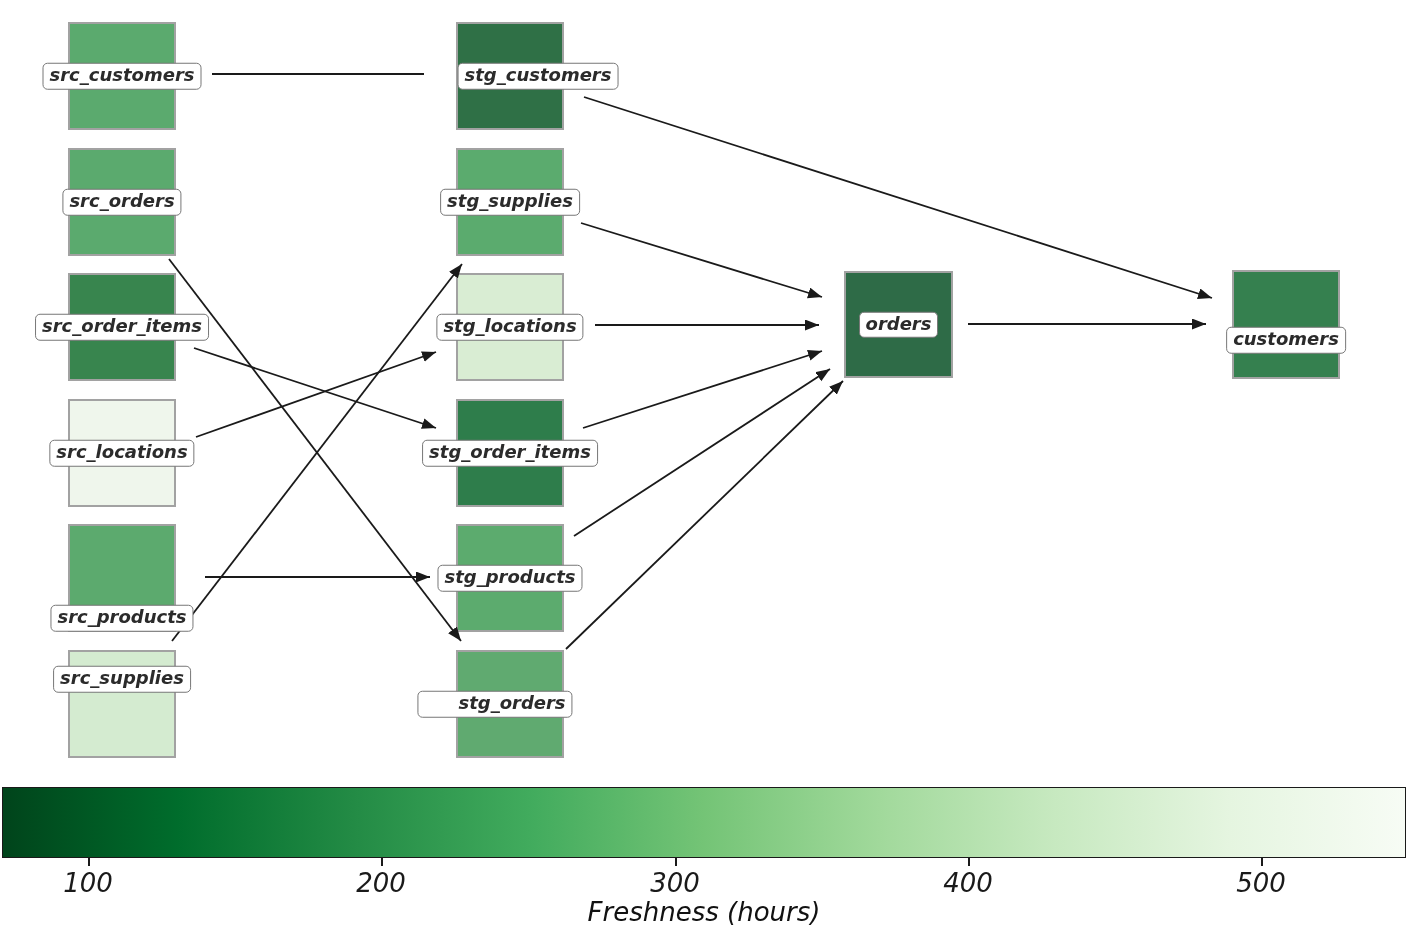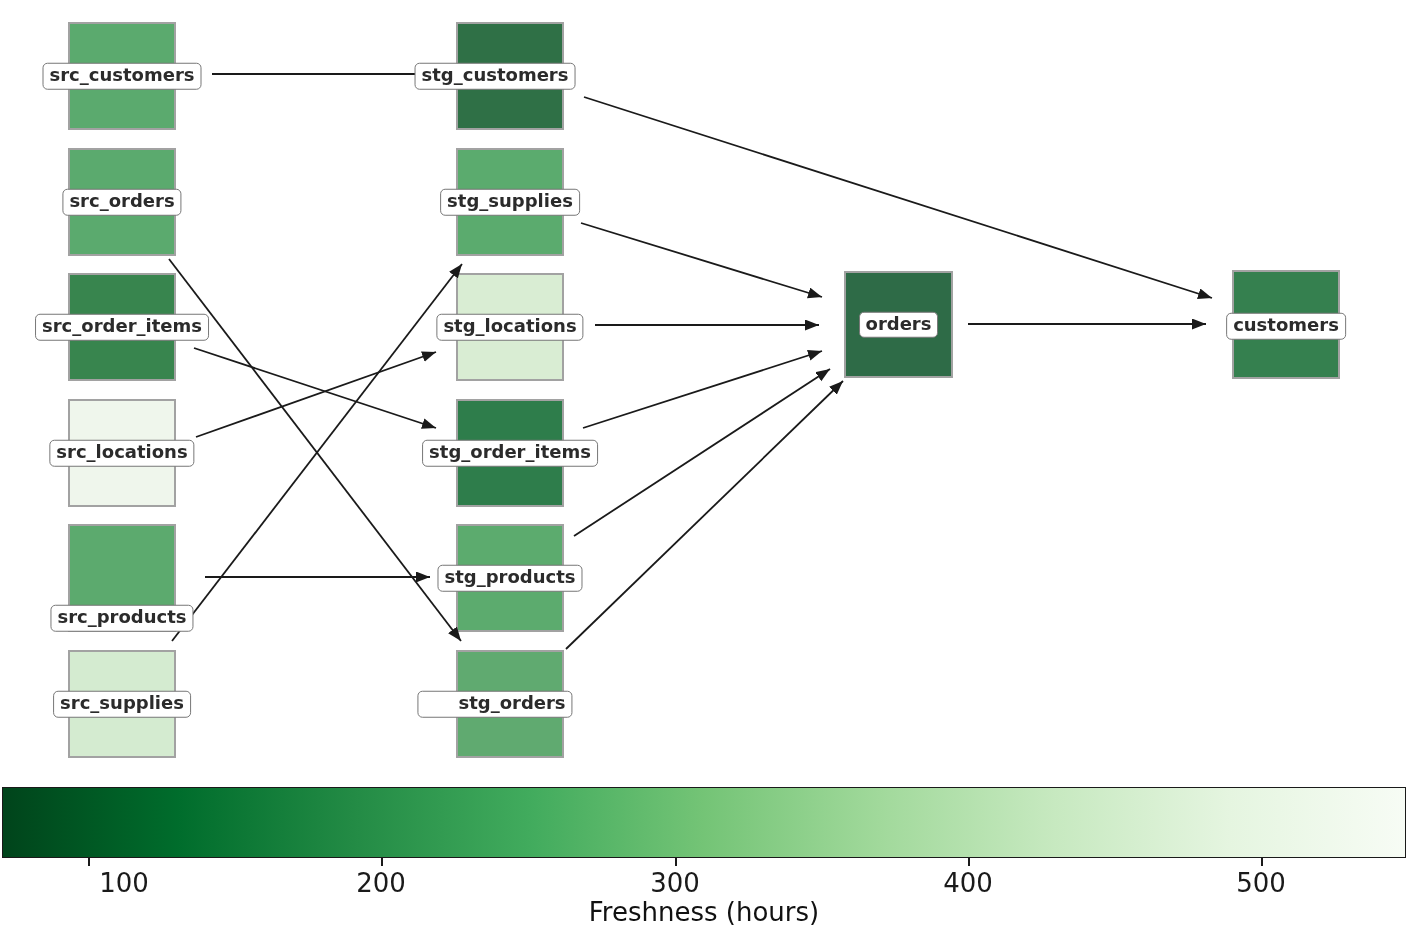--- a/index.html
+++ b/index.html
@@ -1,17 +1,17 @@
 <!DOCTYPE html>
 <html><head>
 <meta charset="utf-8">
 <style>
   html,body{margin:0;padding:0;background:#ffffff;}
   body{font-family:"DejaVu Sans", "Liberation Sans", sans-serif;}
-  .stage{position:relative;width:1410px;height:926px;background:#ffffff;overflow:hidden;}
+  .stage{position:relative;width:1410px;height:926px;background:#ffffff;overflow:hidden;font-style:italic;}
   #boxes,#labels,#cbar-layer{position:absolute;left:0;top:0;width:100%;height:100%;pointer-events:none;}
   .node-box{position:absolute;box-sizing:border-box;border:2px solid #a2a2a2;}
   .node-label{position:absolute;transform:translate(-50%,-50%);background:#ffffff;
      border:1.8px solid #777777;border-radius:5px;padding:0px 6px 2px 6px;
      font-weight:bold;font-size:18px;line-height:1.25;color:#2b2b2b;white-space:nowrap;}
   #edges{position:absolute;left:0;top:0;}
   .cbar{position:absolute;box-sizing:border-box;border:1.6px solid #1a1a1a;}
   .tick-mark{position:absolute;width:1.8px;height:8px;background:#1a1a1a;}
   .tick-label{position:absolute;transform:translateX(-50%);font-size:26px;color:#1a1a1a;}
   .axis-label{position:absolute;transform:translateX(-50%);font-size:26px;color:#111111;}
@@ -55,36 +55,36 @@
       <line x1="574" y1="536" x2="830" y2="369" stroke="#1a1a1a" stroke-width="1.8" marker-end="url(#ah)"></line>
       <line x1="566" y1="649" x2="843" y2="381" stroke="#1a1a1a" stroke-width="1.8" marker-end="url(#ah)"></line>
       <line x1="968" y1="324" x2="1206" y2="324" stroke="#1a1a1a" stroke-width="1.8" marker-end="url(#ah)"></line>
     </svg>
   <div id="labels">
       <div class="node-label" style="left: 122px; top: 76px;">src_customers</div>
       <div class="node-label" style="left: 122px; top: 202px;">src_orders</div>
       <div class="node-label" style="left: 122px; top: 327px;">src_order_items</div>
       <div class="node-label" style="left: 122px; top: 453px; text-align: center;">src_locations</div>
       <div class="node-label" style="left: 122px; top: 602px; margin-top: 16px;">src_products</div>
-      <div class="node-label" style="left: 122px; top: 704px;">src_supplies</div>
-      <div class="node-label" style="left: 495px; top: 76px;">stg_customers</div>
+      <div class="node-label" style="left: 122px; top: 679px;">src_supplies</div>
+      <div class="node-label" style="left: 538px; top: 76px;">stg_customers</div>
       <div class="node-label" style="left: 510px; top: 202px;">stg_supplies</div>
       <div class="node-label" style="left: 510px; top: 327px;">stg_locations</div>
       <div class="node-label" style="left: 510px; top: 453px;">stg_order_items</div>
       <div class="node-label" style="left: 510px; top: 578px; text-align: center;">stg_products</div>
       <div class="node-label" style="left: 495px; top: 704px; padding-left: 40px;">stg_orders</div>
       <div class="node-label" style="left: 898.5px; top: 324.5px;">orders</div>
-      <div class="node-label" style="left: 1286px; top: 326px;">customers</div>
+      <div class="node-label" style="left: 1286px; top: 340px;">customers</div>
     </div>
 
   <div id="cbar-layer">
     <div class="cbar" id="cbar" style="left: 2px; top: 787px; width: 1404px; height: 71px; background: linear-gradient(to right, rgb(0, 68, 27), rgb(0, 109, 44), rgb(35, 139, 69), rgb(65, 171, 93), rgb(116, 196, 118), rgb(161, 217, 155), rgb(199, 233, 192), rgb(229, 245, 224), rgb(247, 252, 245));"></div>
     <div id="cbar-ticks">
         <div class="tick-mark" style="left: 88px; top: 858px;"></div>
-        <div class="tick-label" style="left: 88px; top: 868px; margin-left: 36px;">100</div>
+        <div class="tick-label" style="left: 88px; top: 868px;">100</div>
         <div class="tick-mark" style="left: 381px; top: 858px;"></div>
         <div class="tick-label" style="left: 381px; top: 868px; text-align: right;">200</div>
         <div class="tick-mark" style="left: 675px; top: 858px;"></div>
         <div class="tick-label" style="left: 675px; top: 868px;">300</div>
         <div class="tick-mark" style="left: 968px; top: 858px;"></div>
         <div class="tick-label" style="left: 968px; top: 868px; text-align: right;">400</div>
         <div class="tick-mark" style="left: 1261px; top: 858px;"></div>
         <div class="tick-label" style="left: 1261px; top: 868px;">500</div>
       </div>
     <div class="axis-label" id="cbar-label" style="left: 704px; top: 897px;">Freshness (hours)</div>

